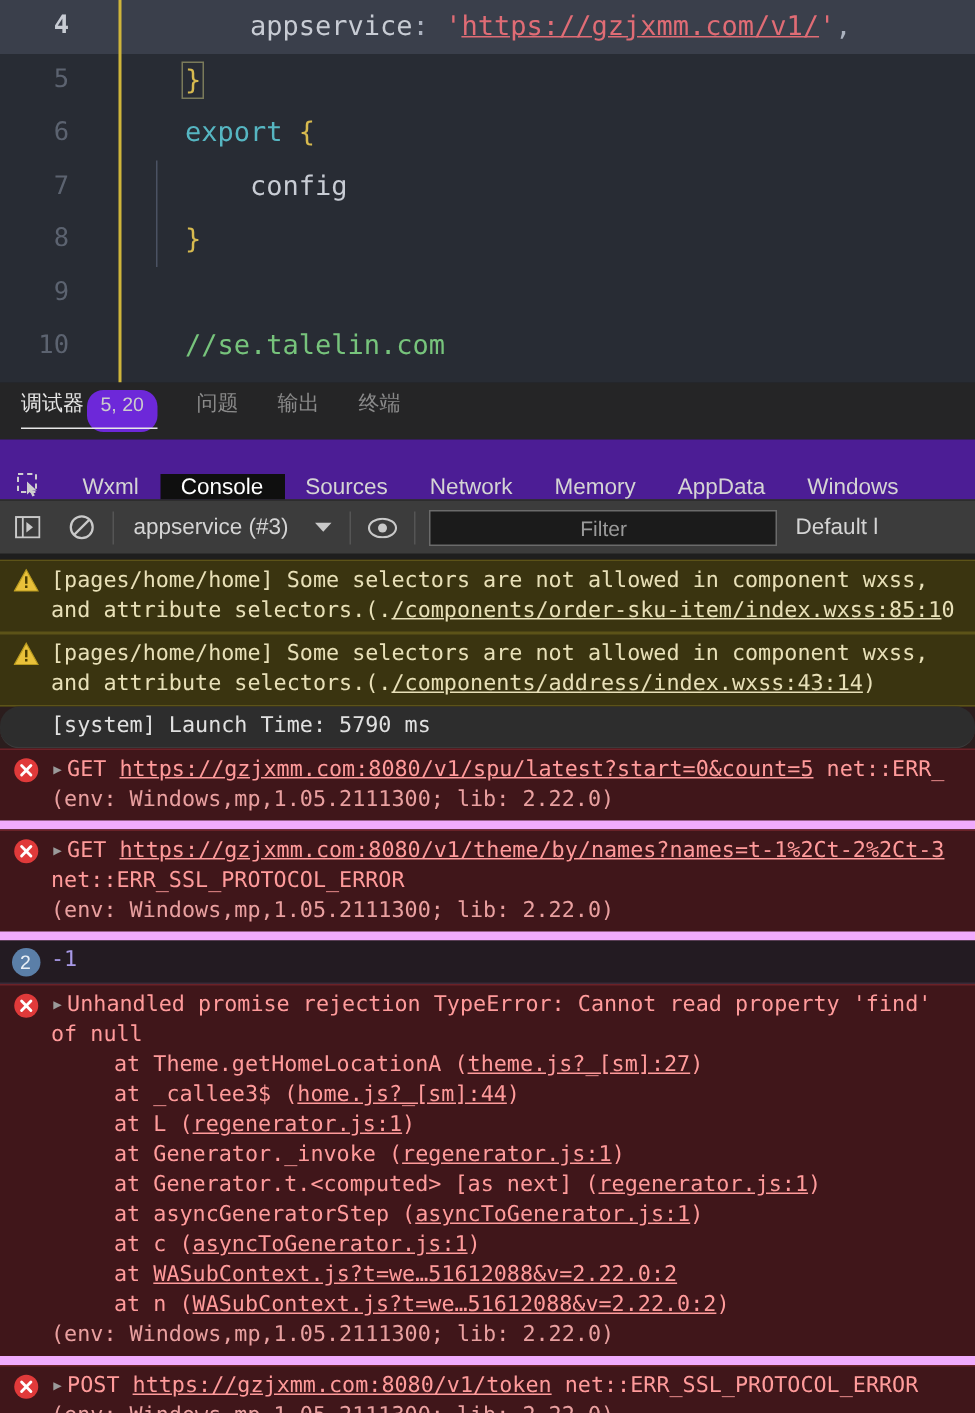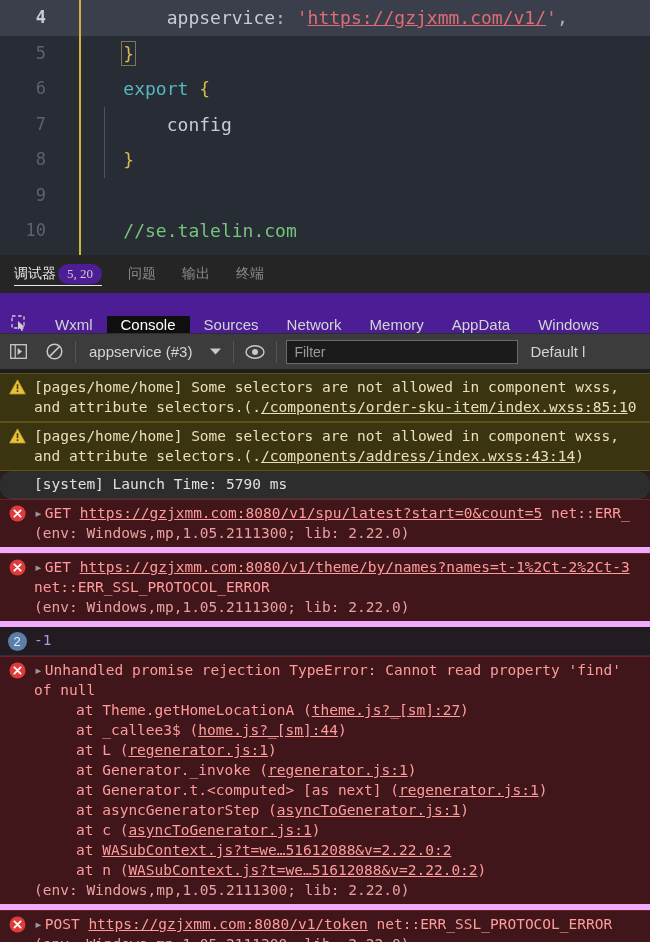--- a/index.html
+++ b/index.html
@@ -41,32 +41,32 @@
     outline:1px solid #7a7a5a; outline-offset:1px;
   }
 
   
   #paneltabs {
     height:38px; background:#252526; display:flex; align-items:center;
     padding-left:14px; gap:0; font-family:"Liberation Sans", sans-serif;
   }
   .ptab {
     font-size:14px; color:#8a8a8a; padding:0 13px; height:28px;
-    display:flex; align-items:center; position:relative; white-space:nowrap;
+    display:flex; position:relative; white-space:nowrap;
   }
   .ptab:first-child { padding-left:0; }
   .ptab.active { color:#e7e7e7; }
   .ptab.active::after {
     content:""; position:absolute; left:0; right:13px; bottom:2px;
     height:1px; background:#e7e7e7;
   }
   .pbadge {
-    background:#4c1d95; color:#cccccc; border-radius:11px;
+    background:#6d28d9; color:#cccccc; border-radius:11px;
     font-size:13px; padding:2px 9px; margin-left:2px;
-    font-family:Liberation Serif, serif;
+    font-family:Liberation Sans, sans-serif;
   }
 
   
   #devtabs {
     height:40px; background:#4c1d95; display:flex; align-items:flex-end;
     font-family:"Liberation Sans", sans-serif; overflow:hidden;
   }
   .inspect-btn {
     width:40px; flex:0 0 40px; display:flex; align-items:center; justify-content:center;
   }
@@ -86,20 +86,21 @@
   .tsep { width:1px; background:#555; height:22px; margin:0 3px; flex:0 0 1px; }
   .ctx {
     font-size:15px; color:#d4d4d4; padding:0 8px 0 10px; white-space:nowrap;
     font-family:"Liberation Sans", sans-serif;
   }
   .caret { width:30px; flex:0 0 30px; display:flex; align-items:center; justify-content:center; }
   .filterbox {
     width:232px; flex:0 0 232px; height:24px; background:#1b1b1b;
     border:1px solid #6b6b6b; margin-left:6px; display:flex; align-items:center;
     padding:0 7px;
+    justify-content:center;
   }
   .filterbox span {
     font-size:14px; color:#9a9a9a; font-family:"Liberation Sans", sans-serif;
   }
   .deflevel {
     font-size:15px; color:#d4d4d4; padding-left:12px; white-space:nowrap;
     font-family:"Liberation Sans", sans-serif;
   }
 
   

